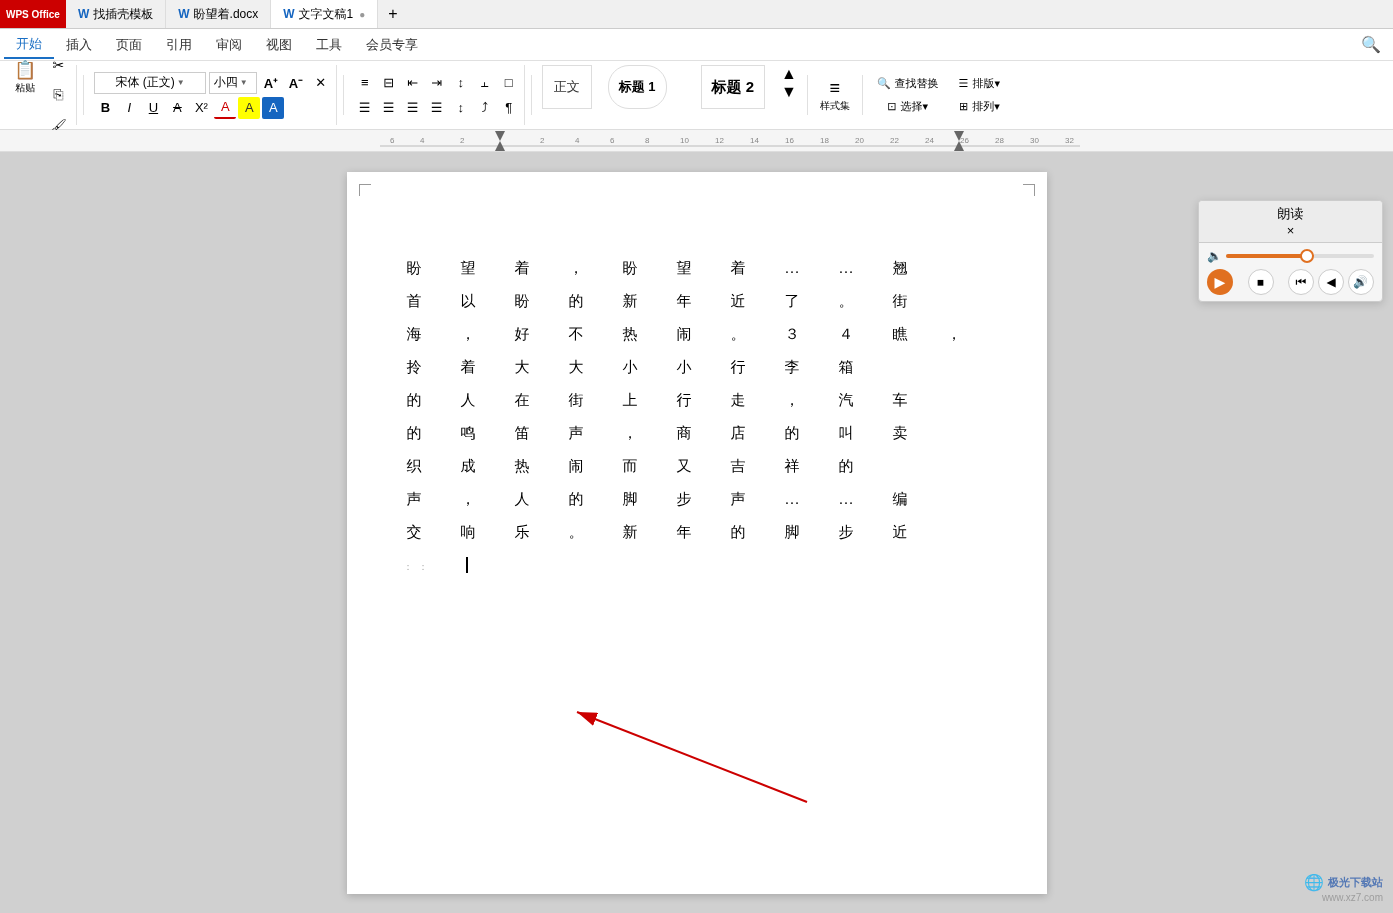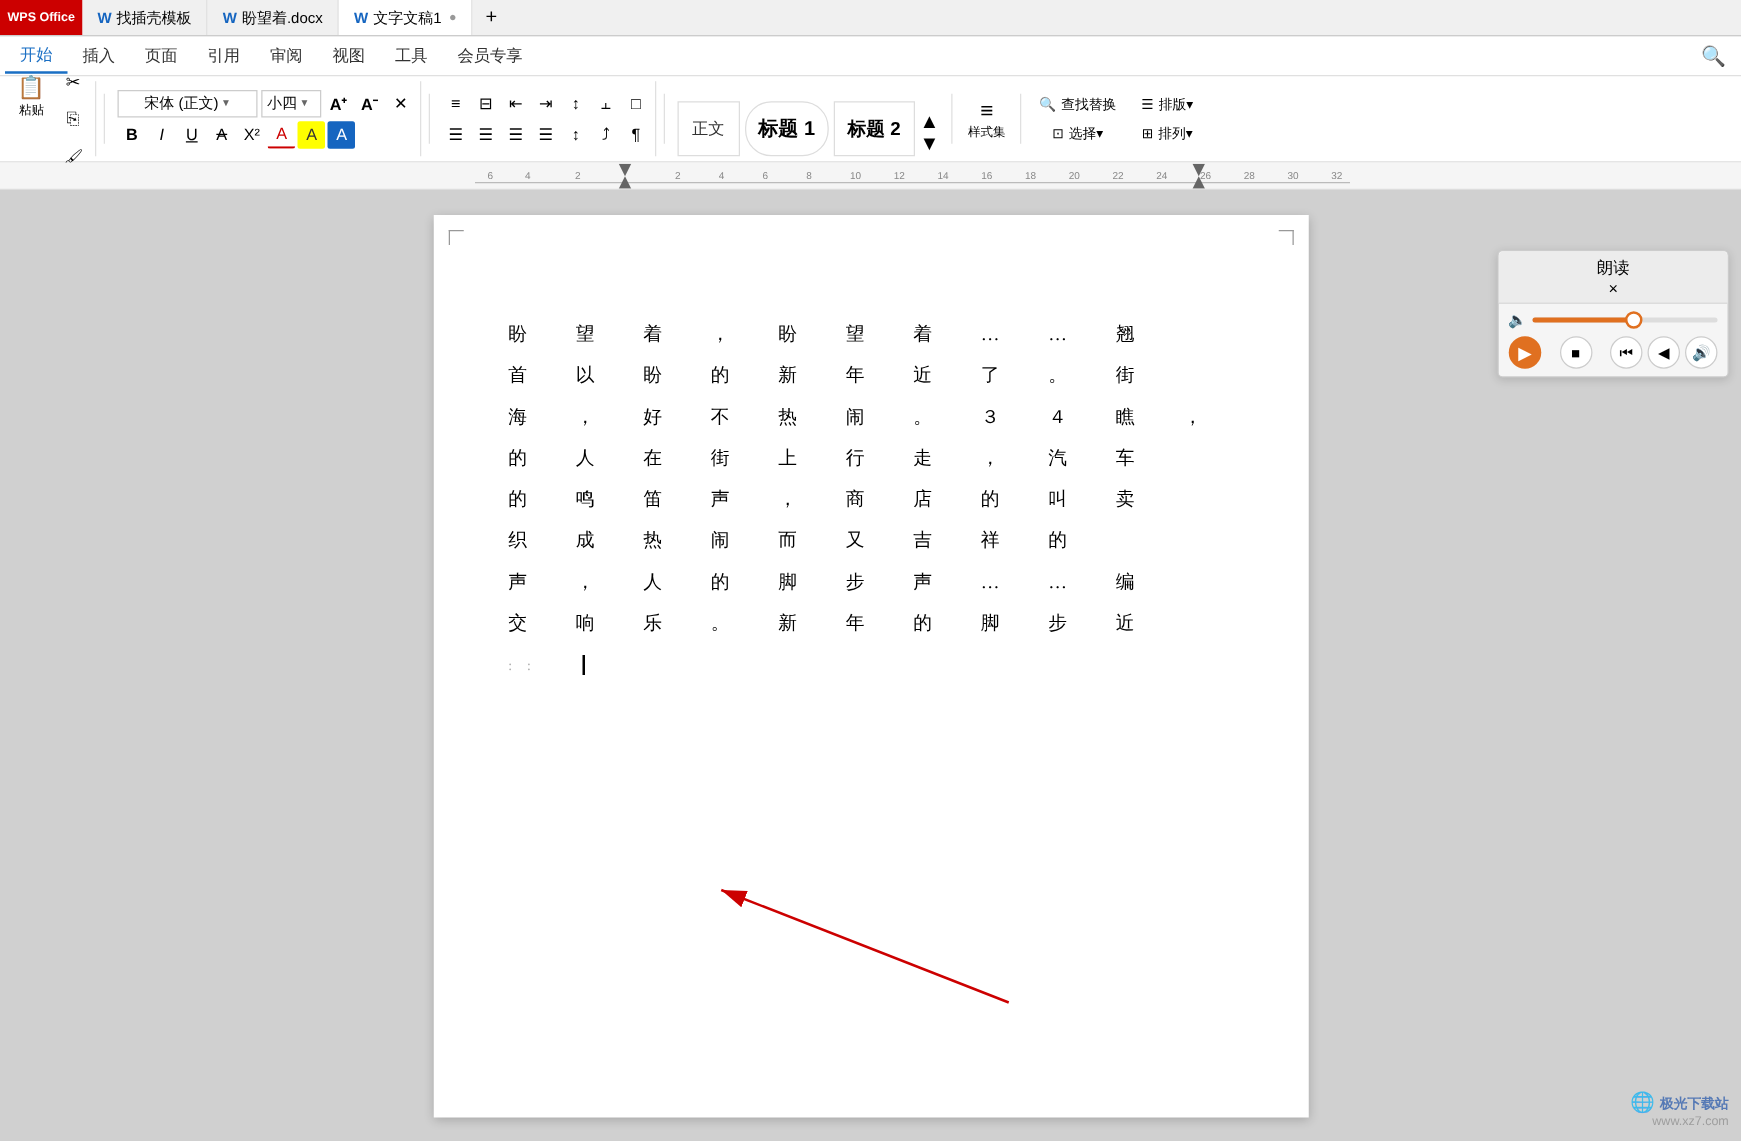--- a/index.html
+++ b/index.html
@@ -149,41 +149,41 @@
       cursor: pointer;
       border-radius: 2px;
     }
     .format-btn.bold { font-weight: bold; }
     .format-btn.italic { font-style: italic; }
     .format-btn.underline { text-decoration: underline; }
 
     
     .style-gallery {
       display: flex;
-      align-items: flex-end;
-      gap: 4px;
+      align-items: flex-start;
+      gap: 16px;
       padding: 0 4px;
       height: 60px;
     }
     .style-btn {
       border: 1px solid #ddd;
       padding: 4px 10px;
       font-size: 13px;
       cursor: pointer;
       background: white;
       min-width: 50px;
       text-align: center;
       height: 44px;
       display: flex;
       align-items: center;
       justify-content: center;
     }
     .style-btn.zhengwen { color: #333; font-size: 13px; }
-    .style-btn.biaoti1 { font-size: 16px; font-weight: bold; border-radius: 21px; }
-    .style-btn.biaoti2 { font-size: 15px; font-weight: bold; }
+    .style-btn.biaoti1 { font-size: 13px; font-weight: bold; border-radius: 21px; }
+    .style-btn.biaoti2 { font-size: 15px; font-weight: bold; margin-left: 18px; }
 
     
     .ruler {
       height: 22px;
       background: #f5f5f5;
       border-bottom: 1px solid #ddd;
       display: flex;
       align-items: center;
       padding: 0 0 0 380px;
       position: relative;
@@ -570,20 +570,21 @@
 
 <div class="main-area">
   <div class="doc-page">
     <div class="page-corner-tl"></div>
     <div class="page-corner-tr"></div>
 
     <div class="doc-content">
       <p class="doc-paragraph">盼　望　着　，　盼　望　着　…　…　翘</p>
       <p class="doc-paragraph">首　以　盼　的　新　年　近　了　。　街</p>
       <p class="doc-paragraph">海　，　好　不　热　闹　。　３　４　瞧　，</p>
+      <p class="doc-paragraph">拎　着　大　大　小　小　行　李　箱</p>
       <p class="doc-paragraph">的　人　在　街　上　行　走　，　汽　车</p>
       <p class="doc-paragraph">的　鸣　笛　声　，　商　店　的　叫　卖</p>
       <p class="doc-paragraph">织　成　热　闹　而　又　吉　祥　的</p>
       <p class="doc-paragraph">声　，　人　的　脚　步　声　…　…　编</p>
       <p class="doc-paragraph">交　响　乐　。　新　年　的　脚　步　近</p>
       <p class="doc-paragraph">
         <span style="font-size:11px;color:#aaa;margin-right:6px;">::</span>
         <span class="doc-cursor"></span>
       </p>
     </div>

